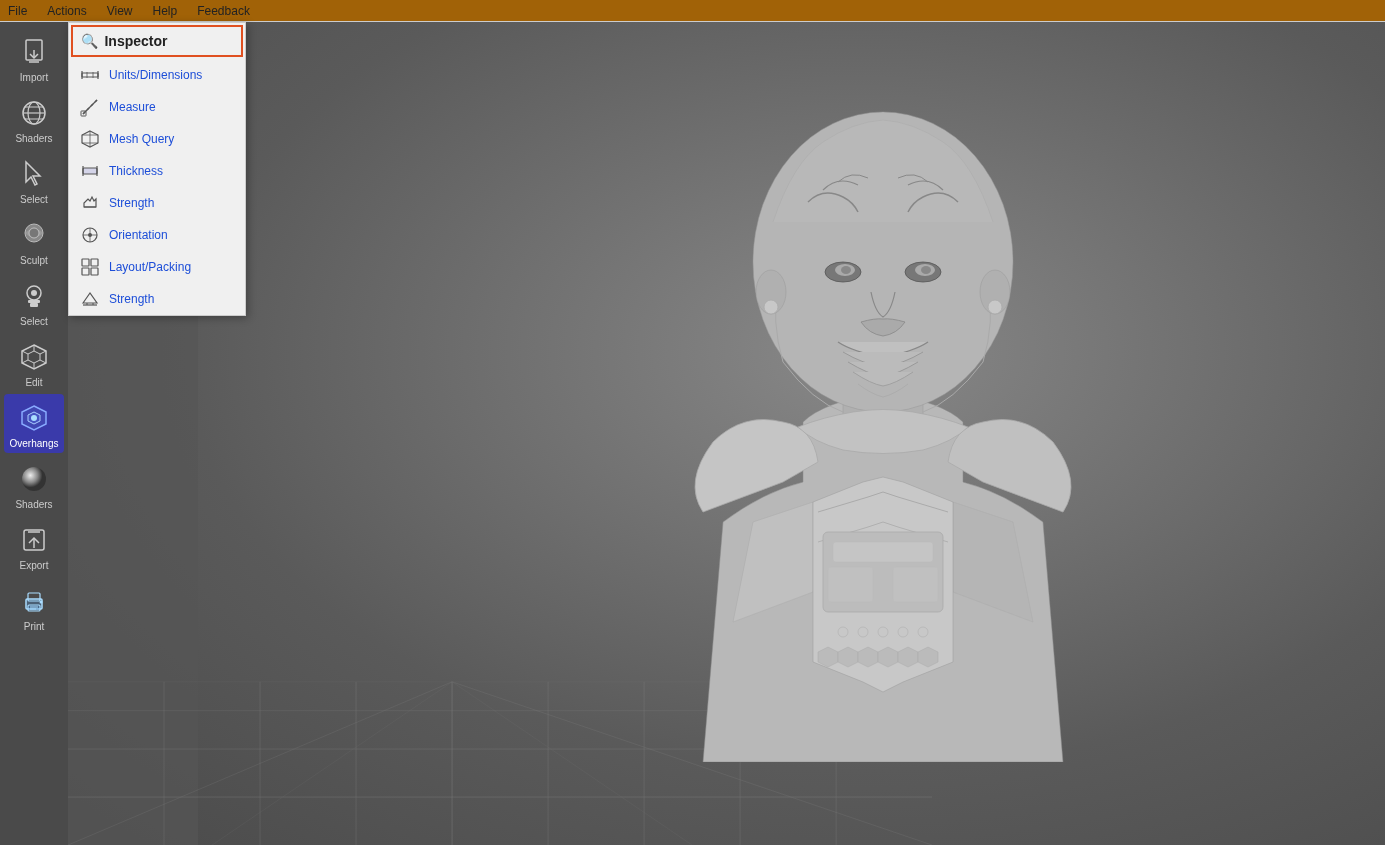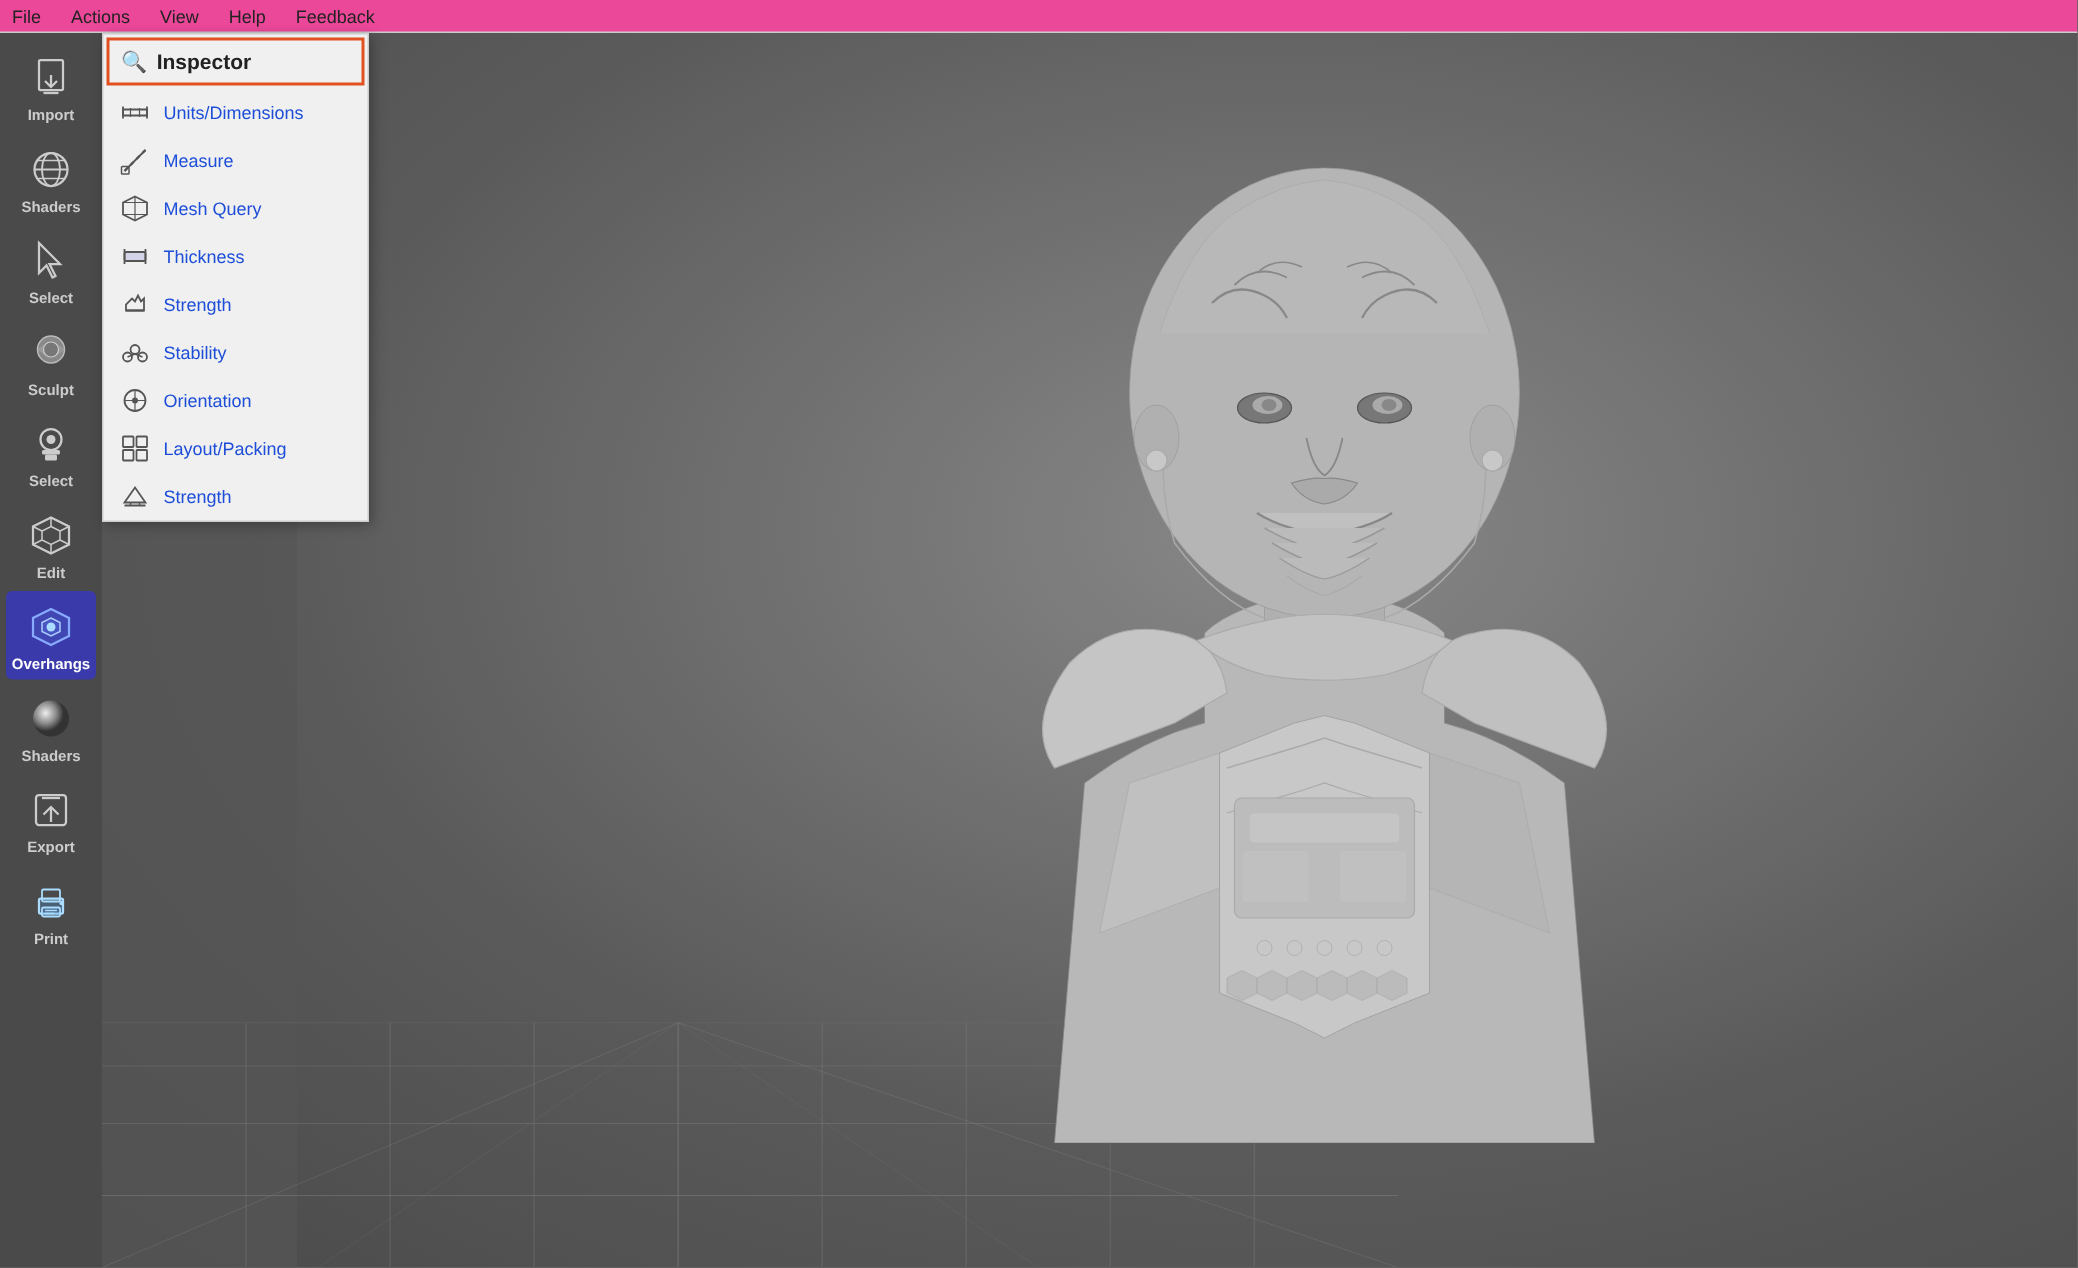--- a/index.html
+++ b/index.html
@@ -9,21 +9,21 @@
       overflow: hidden;
       font-family: 'Segoe UI', Arial, sans-serif;
       background: #5a5a5a;
       position: relative;
     }
 
     
     .menu-bar {
       display: flex;
       align-items: center;
-      background: #ec4899;
+      background: #a16207;
       height: 22px;
       padding: 0 4px;
       gap: 12px;
       border-bottom: 1px solid #ccc;
       position: relative;
       z-index: 100;
     }
     .menu-item {
       font-size: 12px;
       color: #222;
@@ -63,21 +63,20 @@
       height: 36px;
       display: flex;
       align-items: center;
       justify-content: center;
       font-size: 22px;
     }
     .sidebar-btn .label {
       font-size: 10px;
       margin-top: 2px;
       text-align: left;
-      font-weight: bold;
     }
 
     
     .dropdown-menu {
       position: absolute;
       top: 22px;
       left: 68px;
       width: 178px;
       background: #f0f0f0;
       border: 1px solid #ccc;
@@ -369,32 +368,20 @@
   <div class="dropdown-item">
     <div class="item-icon">
       <svg width="20" height="20" viewBox="0 0 20 20" fill="none">
         <path d="M4 14 L4 10 L8 6 L10 8 L12 4 L14 8 L16 6 L16 14 Z" stroke="#555" stroke-width="1.2" fill="none"></path>
         <line x1="4" y1="14" x2="16" y2="14" stroke="#555" stroke-width="1.2"></line>
       </svg>
     </div>
     <span>Strength</span>
   </div>
 
-  <div class="dropdown-item">
-    <div class="item-icon">
-      <svg width="20" height="20" viewBox="0 0 20 20" fill="none">
-        <circle cx="10" cy="8" r="3" stroke="#555" stroke-width="1.2" fill="none"></circle>
-        <circle cx="5" cy="13" r="3" stroke="#555" stroke-width="1.2" fill="none"></circle>
-        <circle cx="15" cy="13" r="3" stroke="#555" stroke-width="1.2" fill="none"></circle>
-        <line x1="10" y1="11" x2="5" y2="13" stroke="#555" stroke-width="1"></line>
-        <line x1="10" y1="11" x2="15" y2="13" stroke="#555" stroke-width="1"></line>
-      </svg>
-    </div>
-    <span>Stability</span>
-  </div>
 
   <div class="dropdown-item">
     <div class="item-icon">
       <svg width="20" height="20" viewBox="0 0 20 20" fill="none">
         <circle cx="10" cy="10" r="7" stroke="#555" stroke-width="1.2" fill="none"></circle>
         <line x1="10" y1="3" x2="10" y2="17" stroke="#555" stroke-width="0.8"></line>
         <line x1="3" y1="10" x2="17" y2="10" stroke="#555" stroke-width="0.8"></line>
         <circle cx="10" cy="10" r="2" fill="#555"></circle>
       </svg>
     </div>

